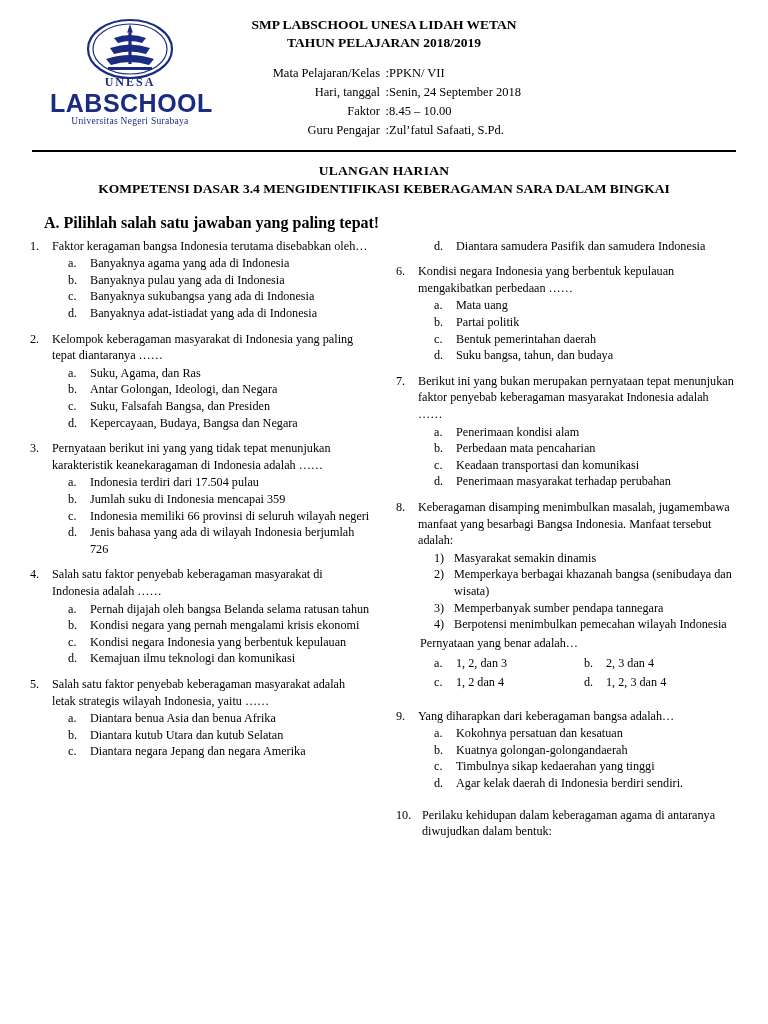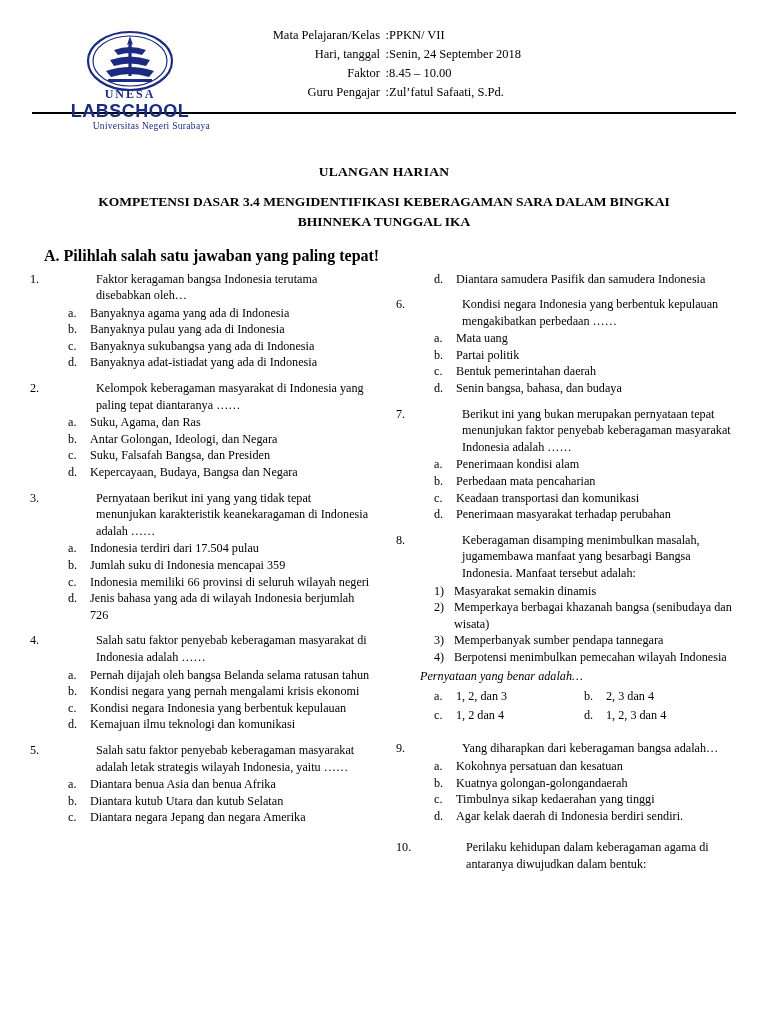--- a/index.html
+++ b/index.html
@@ -44,31 +44,30 @@
     font-family: "Liberation Serif", serif;
     font-weight: bold;
     font-size: 12px;
     letter-spacing: 2px;
     color: #1b2b82;
     margin-top: -6px;
   }
   .logo-main {
     font-family: "Liberation Sans", sans-serif;
     font-weight: bold;
-    font-size: 18px;
+    font-size: 25px;
     letter-spacing: 0.5px;
     color: #1b2b82;
     line-height: 1.05;
   }
   .logo-sub {
     font-family: "Liberation Serif", serif;
     font-size: 9.5px;
     color: #1b2b82;
     letter-spacing: 0.3px;
-    text-align: right;
   }
   .head-titles {
     text-align: center;
     font-weight: bold;
     font-size: 13.5px;
     line-height: 1.35;
     padding-top: 2px;
   }
   .meta {
     margin: 12px 0 0 222px;
@@ -92,29 +91,28 @@
     padding: 0 2px;
   }
   .rule-thick {
     border-top: 2.6px solid #000;
   }
   
   .exam-title {
     text-align: center;
     font-weight: bold;
     font-size: 13.5px;
-    margin-top: 18px;
+    margin-top: 11px;
     letter-spacing: 0.3px;
   }
   .kd-title {
     text-align: center;
     font-weight: bold;
     font-size: 13.5px;
     line-height: 1.5;
-    margin-top: 12px;
     padding: 0 18px;
   }
   .section-a {
     font-weight: bold;
     font-size: 16px;
     margin: 14px 0 6px 14px;
   }
   
   .columns {
     display: flex;
@@ -135,21 +133,20 @@
     text-align: left;
   }
   .q-num.wide {
     flex: 0 0 26px;
   }
   .q-body {
     flex: 1 1 auto;
   }
   .q-text {
     margin-bottom: 1px;
-    margin-left: 44px;
   }
   .opts {
     margin: 0;
     padding: 0;
     list-style: none;
   }
   .opt {
     display: flex;
     margin-left: 16px;
   }
@@ -158,21 +155,20 @@
   }
   .opt-txt {
     flex: 1 1 auto;
   }
   .opt.num .opt-let {
     flex: 0 0 20px;
   }
   .stmt-label {
     margin-left: 2px;
     margin-top: 2px;
-    font-style: italic;
   }
   .ans-grid {
     margin-left: 16px;
     margin-top: 4px;
   }
   .ans-row {
     display: flex;
     margin-bottom: 2px;
   }
   .ans-cell {
@@ -202,20 +198,24 @@
           <path d="M26 30 q20 -7 40 0 l-4 6 q-16 -5 -32 0 z" fill="#1b2b82"></path>
           <path d="M22 41 q24 -8 48 0 l-5 6 q-19 -6 -38 0 z" fill="#1b2b82"></path>
           <rect x="24" y="49" width="44" height="3" fill="#1b2b82"></rect>
         </svg>
       </div>
       <div class="logo-word">UNESA</div>
       <div class="logo-main">LABSCHOOL</div>
       <div class="logo-sub">Universitas Negeri Surabaya</div>
     </div>
 
+    <div class="head-titles">
+      <div>SMP LABSCHOOL UNESA LIDAH WETAN</div>
+      <div>TAHUN PELAJARAN 2018/2019</div>
+    </div>
 
     <div class="meta">
       <div class="meta-row">
         <span class="meta-label">Mata Pelajaran/Kelas</span>
         <span class="meta-colon">:</span>
         <span class="meta-value">PPKN/ VII</span>
       </div>
       <div class="meta-row">
         <span class="meta-label">Hari, tanggal</span>
         <span class="meta-colon">:</span>
@@ -234,21 +234,20 @@
     </div>
 
     <div class="rule-wrap">
       <div class="rule-thick"></div>
     </div>
   </div>
 
   <div class="exam-title">ULANGAN HARIAN</div>
   <div class="kd-title">
     <div>KOMPETENSI DASAR 3.4 MENGIDENTIFIKASI KEBERAGAMAN SARA DALAM BINGKAI</div>
-    <div>BHINNEKA TUNGGAL IKA</div>
   </div>
   <div class="section-a">A. Pilihlah salah satu jawaban yang paling tepat!</div>
 
   <div class="columns">
 
     <div class="col">
 
       <div class="q">
         <div class="q-num">1.</div>
         <div class="q-body">
@@ -398,21 +397,21 @@
             <li class="opt">
               <span class="opt-let">b.</span>
               <span class="opt-txt">Partai politik</span>
             </li>
             <li class="opt">
               <span class="opt-let">c.</span>
               <span class="opt-txt">Bentuk pemerintahan daerah</span>
             </li>
             <li class="opt">
               <span class="opt-let">d.</span>
-              <span class="opt-txt">Senin bangsa, bahasa, dan budaya</span>
+              <span class="opt-txt">Suku bangsa, tahun, dan budaya</span>
             </li>
           </ul>
         </div>
       </div>
 
       <div class="q">
         <div class="q-num">7.</div>
         <div class="q-body">
           <div class="q-text">Berikut ini yang bukan merupakan pernyataan tepat menunjukan faktor penyebab keberagaman masyarakat Indonesia adalah ……</div>
           <ul class="opts">

